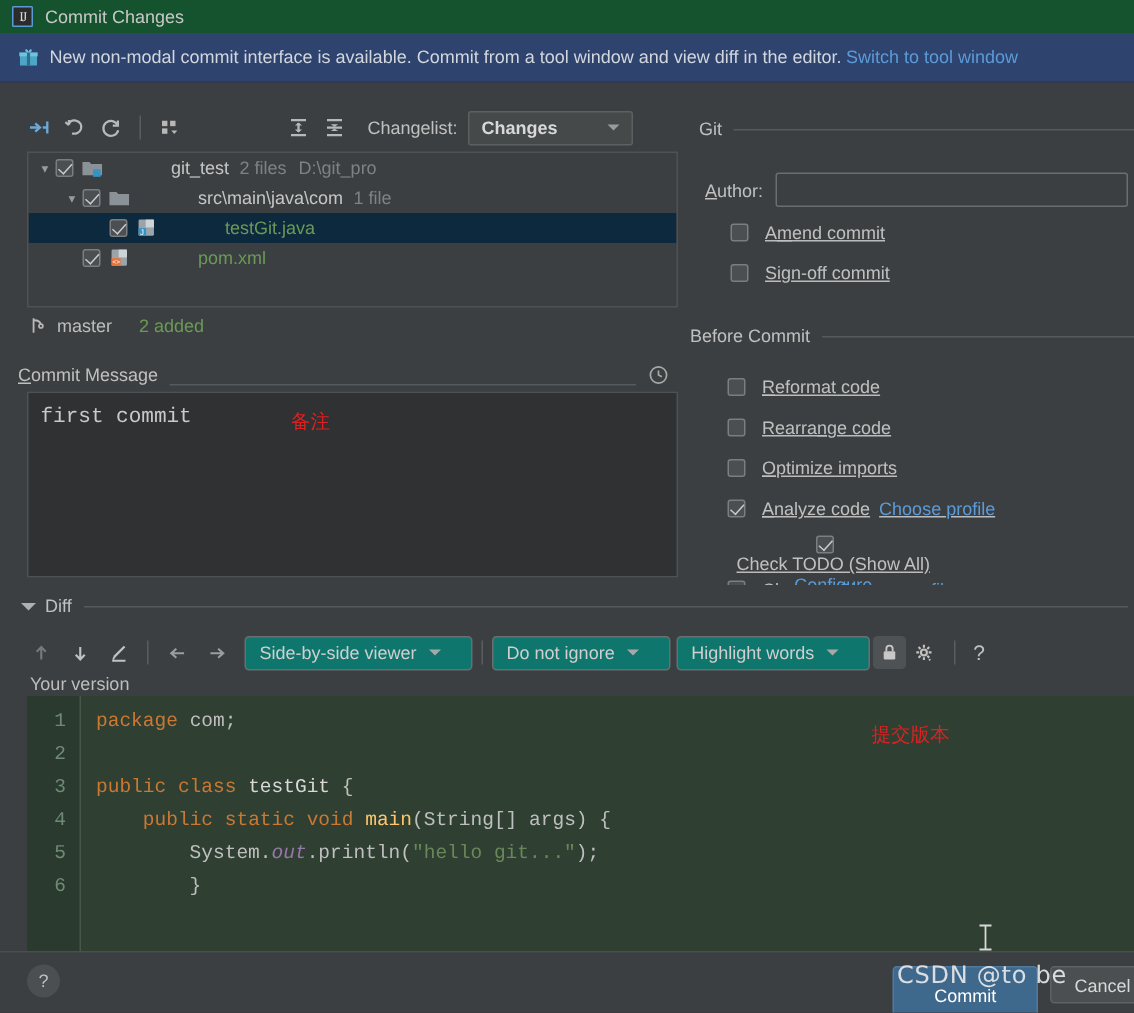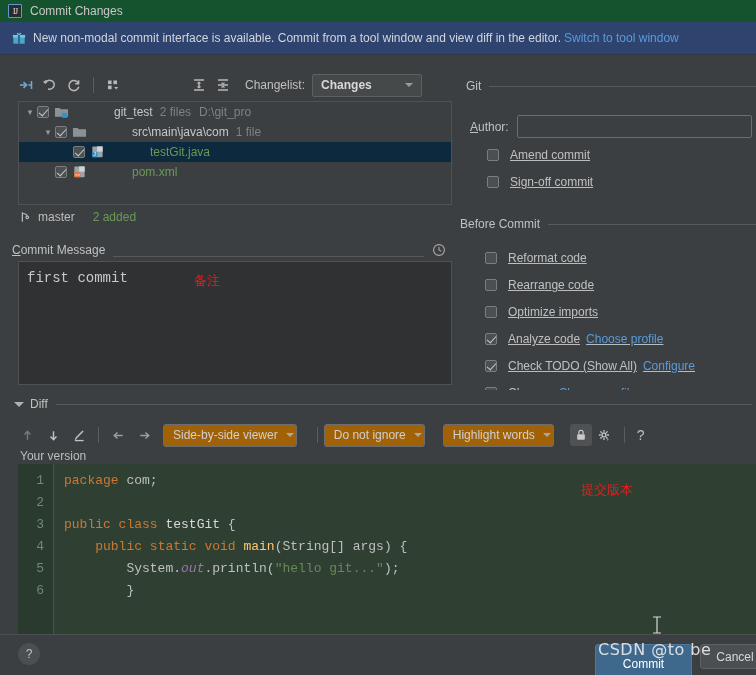--- a/index.html
+++ b/index.html
@@ -143,23 +143,23 @@
     width: 0; height: 0; border-left: 5px solid transparent; border-right: 5px solid transparent;
     border-top: 5px solid #b0b0b0; margin-right: 6px; cursor: pointer;
   }
   .diff-toolbar {
     position: absolute; left: 14px; top: 420px; width: 742px; height: 30px;
     display: flex; align-items: center;
   }
   .dtb { width: 26px; height: 24px; display: flex; align-items: center; justify-content: center; cursor: pointer; }
   .dsep { width: 1px; height: 16px; background: #5a5d5f; margin: 0 6px; }
   .dcombo {
-    height: 23px; background: #a16207; border: 1px solid #6a6e70; border-radius: 3px;
-    display: flex; align-items: center; padding: 0 2px 0 9px; color: #cfcfcf;
-    font-size: 12px; cursor: pointer; margin-right: 14px;
+    height: 23px; background: #0f766e; border: 1px solid #6a6e70; border-radius: 3px;
+    display: flex; align-items: center; padding: 0 20px 0 9px; color: #cfcfcf;
+    font-size: 12px; cursor: pointer; margin-right: 0;
   }
   .dcombo .carat {
     width: 0; height: 0; border-left: 4px solid transparent; border-right: 4px solid transparent;
     border-top: 4px solid #a8a8a8; margin-left: 8px;
   }
   .lock-btn {
     width: 22px; height: 22px; background: #4e5254; border-radius: 3px;
     display: flex; align-items: center; justify-content: center; cursor: pointer; margin-left: 2px;
   }
   .qmark { font-size: 14px; color: #c0c0c0; cursor: pointer; padding: 0 6px; }
@@ -428,21 +428,21 @@
       <u>O</u><span>ptimize imports</span>
     </span>
   </div>
   <div class="ckrow" style="left:485px; top:330px;">
     <span class="cb on"></span>
     <span class="ck-lbl">
       <u>A</u><span>nalyze code</span>
     </span>
     <span class="ck-link">Choose profile</span>
   </div>
-  <div class="ckrow" style="left:485px; top:357px;">
+  <div class="ckrow" style="left:485px; top:357px;flex-direction:column;">
     <span class="cb on"></span>
     <span class="ck-lbl">Check TODO (Show All)</span>
     <span class="ck-link">Configure</span>
   </div>
   <div class="ckrow" style="left:485px; top:384px;">
     <span class="cb"></span>
     <span class="ck-lbl">Cleanup</span>
     <span class="ck-link">Choose profile</span>
   </div>
   <div class="clip-mask"></div>

